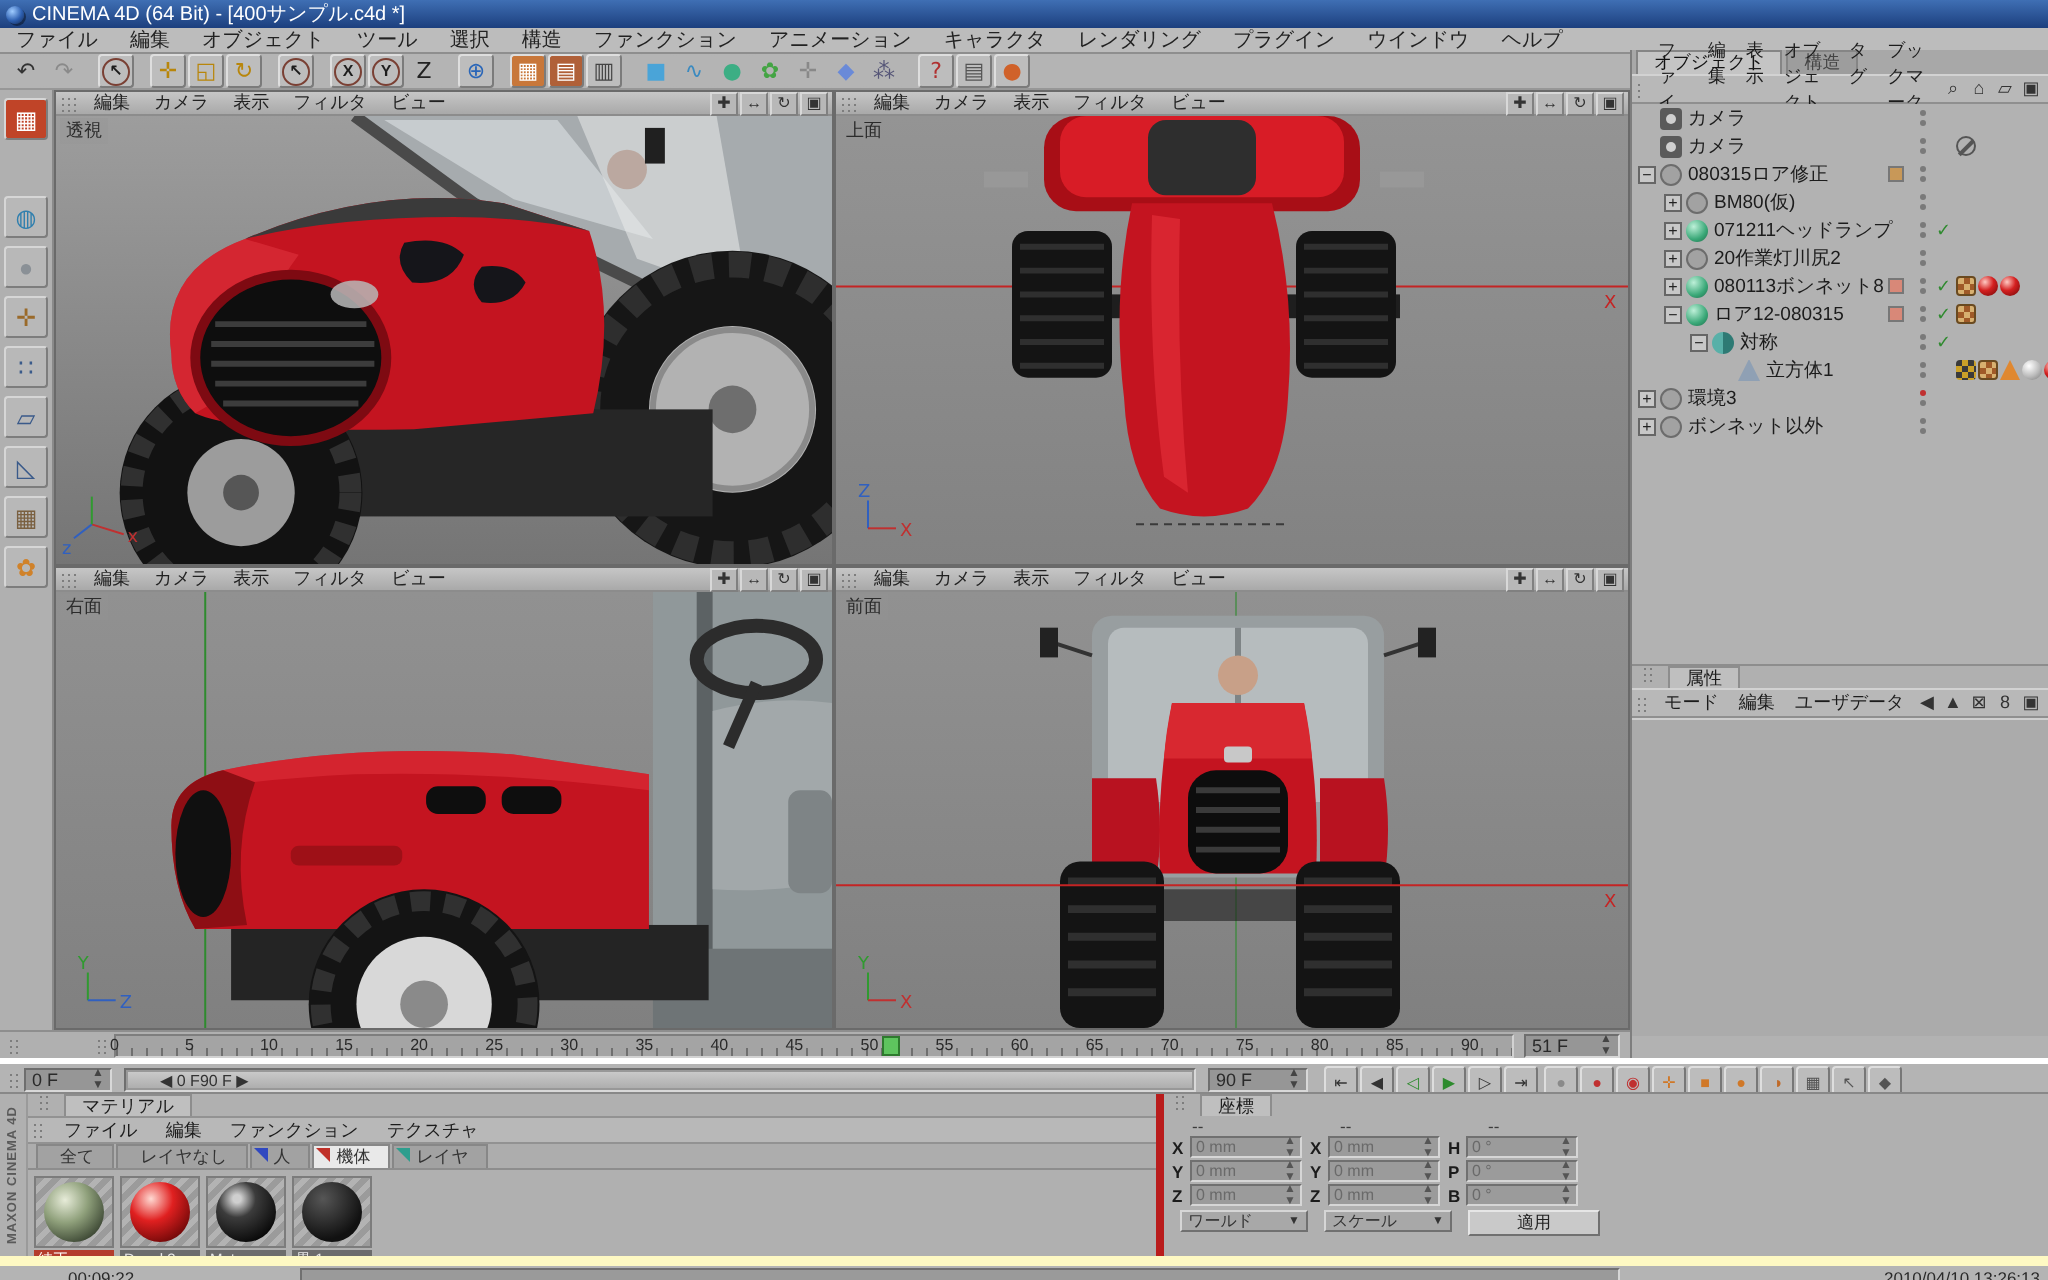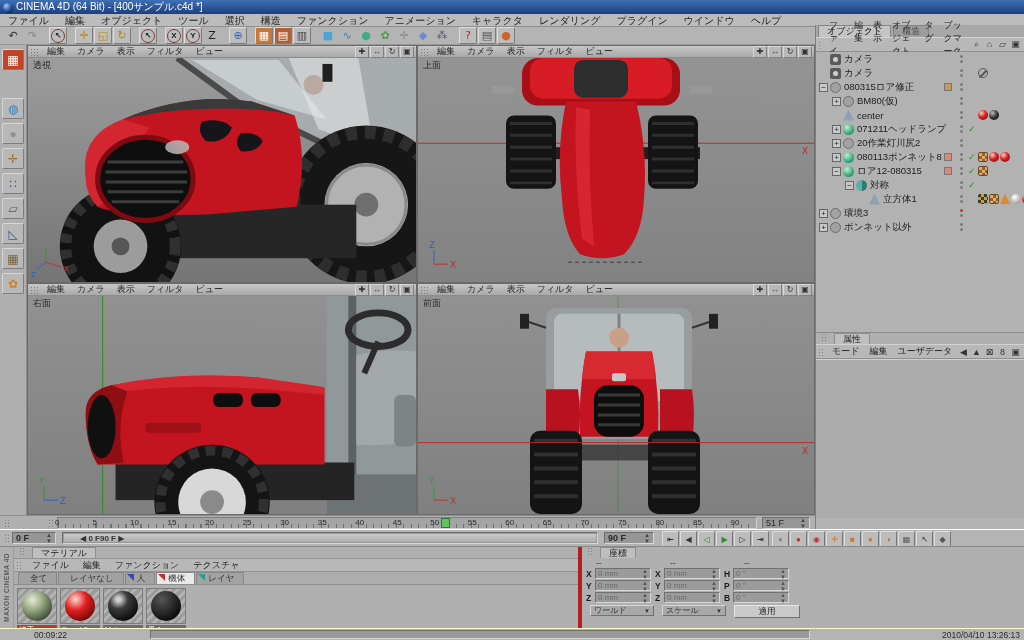--- a/index.html
+++ b/index.html
@@ -62,21 +62,21 @@
     border:1px solid;border-color:#7e7e7e #d2d2d2 #d2d2d2 #7e7e7e;box-sizing:border-box;}
   #ruler .minor{position:absolute;left:0;right:0;bottom:0;height:4px;
     background:repeating-linear-gradient(90deg,#6f6f6f 0 1px,transparent 1px 7.5px);}
   .rlabel{position:absolute;top:0;font-size:8px;color:#2a2a2a;transform:translateX(-3px);}
   #ruler-marker{position:absolute;top:0;bottom:0;width:9px;background:#5ec45e;border:1px solid #2e7a2e;box-sizing:border-box;}
   .spin-field{position:absolute;height:12px;background:#969696;border:1px solid;border-color:#6e6e6e #d8d8d8 #d8d8d8 #6e6e6e;
     box-sizing:border-box;font-size:9px;color:#2a2a2a;display:flex;align-items:center;padding:0 3px;gap:3px;}
   .spin-field .arr{margin-left:auto;font-size:6px;color:#444;line-height:1;}
   #cf-field{left:762px;top:1px;width:48px;}
   #transport-row{position:absolute;left:0;top:529px;width:1024px;height:17px;background:#b4b4b4;
-    border-top:1px solid #ffffff;display:flex;align-items:center;box-sizing:border-box;font-weight:bold;}
+    border-top:3px solid #ffffff;display:flex;align-items:center;box-sizing:border-box;}
   #rs-start{position:absolute;left:12px;top:2px;width:44px;}
   #range-slider{position:absolute;left:62px;top:2px;width:536px;height:12px;background:#989898;
     border:1px solid;border-color:#6e6e6e #d8d8d8 #d8d8d8 #6e6e6e;box-sizing:border-box;}
   #rs-bar{position:absolute;left:1px;right:1px;top:1px;bottom:1px;background:linear-gradient(#c9c9c9,#aeaeae);
     display:flex;justify-content:flex-start;align-items:center;font-size:8px;color:#333;padding:0 16px;box-sizing:border-box;}
   #rs-end{position:absolute;left:604px;top:2px;width:50px;}
   #transport-buttons,#record-buttons{position:absolute;top:1px;display:flex;gap:1px;}
   #transport-buttons{left:662px;}
   #record-buttons{left:772px;}
   .pbtn{width:15px;height:14px;display:flex;align-items:center;justify-content:center;font-size:8px;
@@ -158,21 +158,21 @@
   .tag-mat-red{background:radial-gradient(circle at 35% 30%,#ffc9c2,#d42020 45%,#6c0707);}
   .tag-mat-black{background:radial-gradient(circle at 35% 30%,#bbb,#333 50%,#000);}
   .tag-mat-white{background:radial-gradient(circle at 35% 30%,#fff,#bbb 55%,#777);}
   .tag-phong{background:#e08830;clip-path:polygon(50% 0,100% 100%,0 100%);border-radius:0;}
   .tag-texture{background:repeating-conic-gradient(#a05a28 0 25%,#d8b070 0 50%) 0 0/6px 6px;border-radius:2px;border:1px solid #6a4a20;box-sizing:border-box;}
   .tag-uvw{background:repeating-conic-gradient(#caa028 0 25%,#3a3a3a 0 50%) 0 0/6px 6px;border-radius:2px;}
   .tag-forbidden{background:transparent;border:1.5px solid #555;box-sizing:border-box;position:relative;}
   .tag-forbidden::after{content:"";position:absolute;left:-1px;top:3.5px;width:10px;height:1.5px;background:#555;transform:rotate(-45deg);}
   #am-area{background:#ababab;height:158px;border-top:1px solid #cfcfcf;}
   
-  #statusbar{position:absolute;left:0;top:628px;width:1024px;height:12px;background:#b4b4b4;border-top:1px solid #fef9c3;
+  #statusbar{position:absolute;left:0;top:628px;width:1024px;height:12px;background:#b4b4b4;border-top:5px solid #fef9c3;
     box-sizing:border-box;font-size:8.5px;color:#2a2a2a;}
   #status-time{position:absolute;left:34px;top:1px;}
   #status-field{position:absolute;left:150px;top:1px;width:660px;height:9px;background:#9a9a9a;
     border:1px solid;border-color:#707070 #d6d6d6 #d6d6d6 #707070;box-sizing:border-box;}
   #status-date{position:absolute;right:4px;top:1px;}
   svg text{font-family:"DejaVu Sans",sans-serif;}
 </style>
 </head>
 <body>
 
@@ -809,35 +809,20 @@
           <span class="tright" style="left: 128px;">
             <span style="width: 10px;"></span>
             <span class="dots">
               <i></i>
               <i></i>
             </span>
             <span class="chk"></span>
           </span>
         </div>
         <div class="trow" style="padding-left: 16px;">
-          <span class="exp none"></span>
-          <span class="oicon oi-polygon"></span>
-          <span class="tname">center</span>
-          <span class="tright" style="left: 128px;">
-            <span style="width: 10px;"></span>
-            <span class="dots">
-              <i></i>
-              <i></i>
-            </span>
-            <span class="chk"></span>
-            <span class="tag tag-mat-red"></span>
-            <span class="tag tag-mat-black"></span>
-          </span>
-        </div>
-        <div class="trow" style="padding-left: 16px;">
           <span class="exp">+</span>
           <span class="oicon oi-sphere-green"></span>
           <span class="tname">071211ヘッドランプ</span>
           <span class="tright" style="left: 128px;">
             <span style="width: 10px;"></span>
             <span class="dots">
               <i></i>
               <i></i>
             </span>
             <span class="chk">✓</span>

